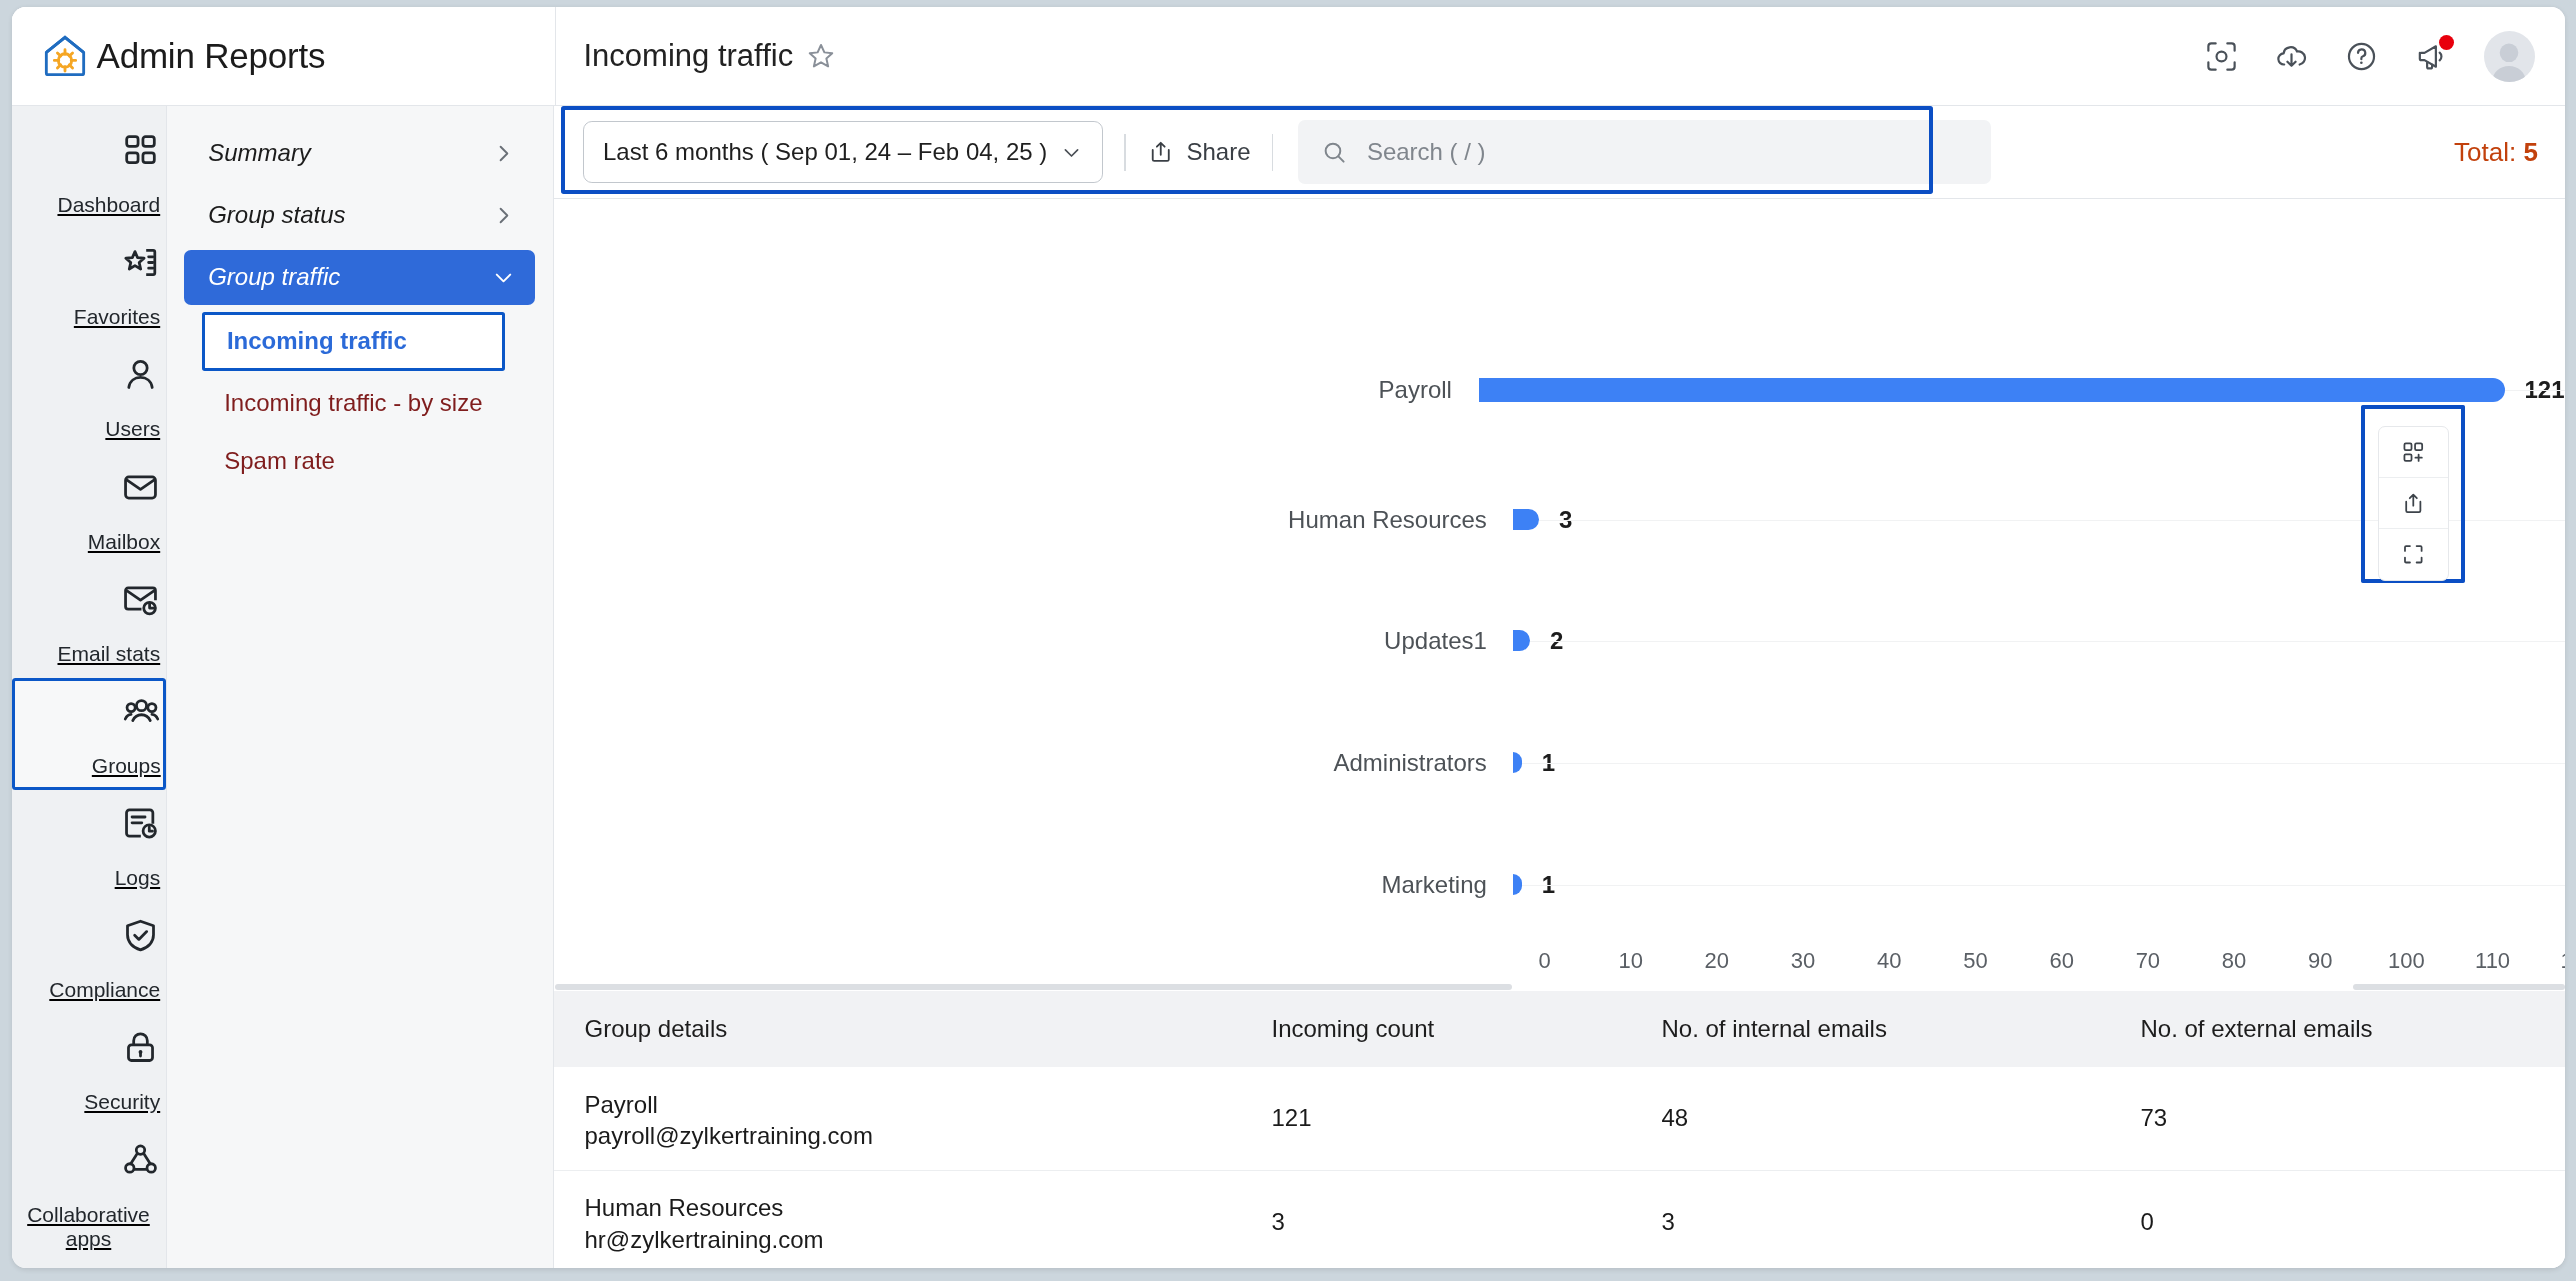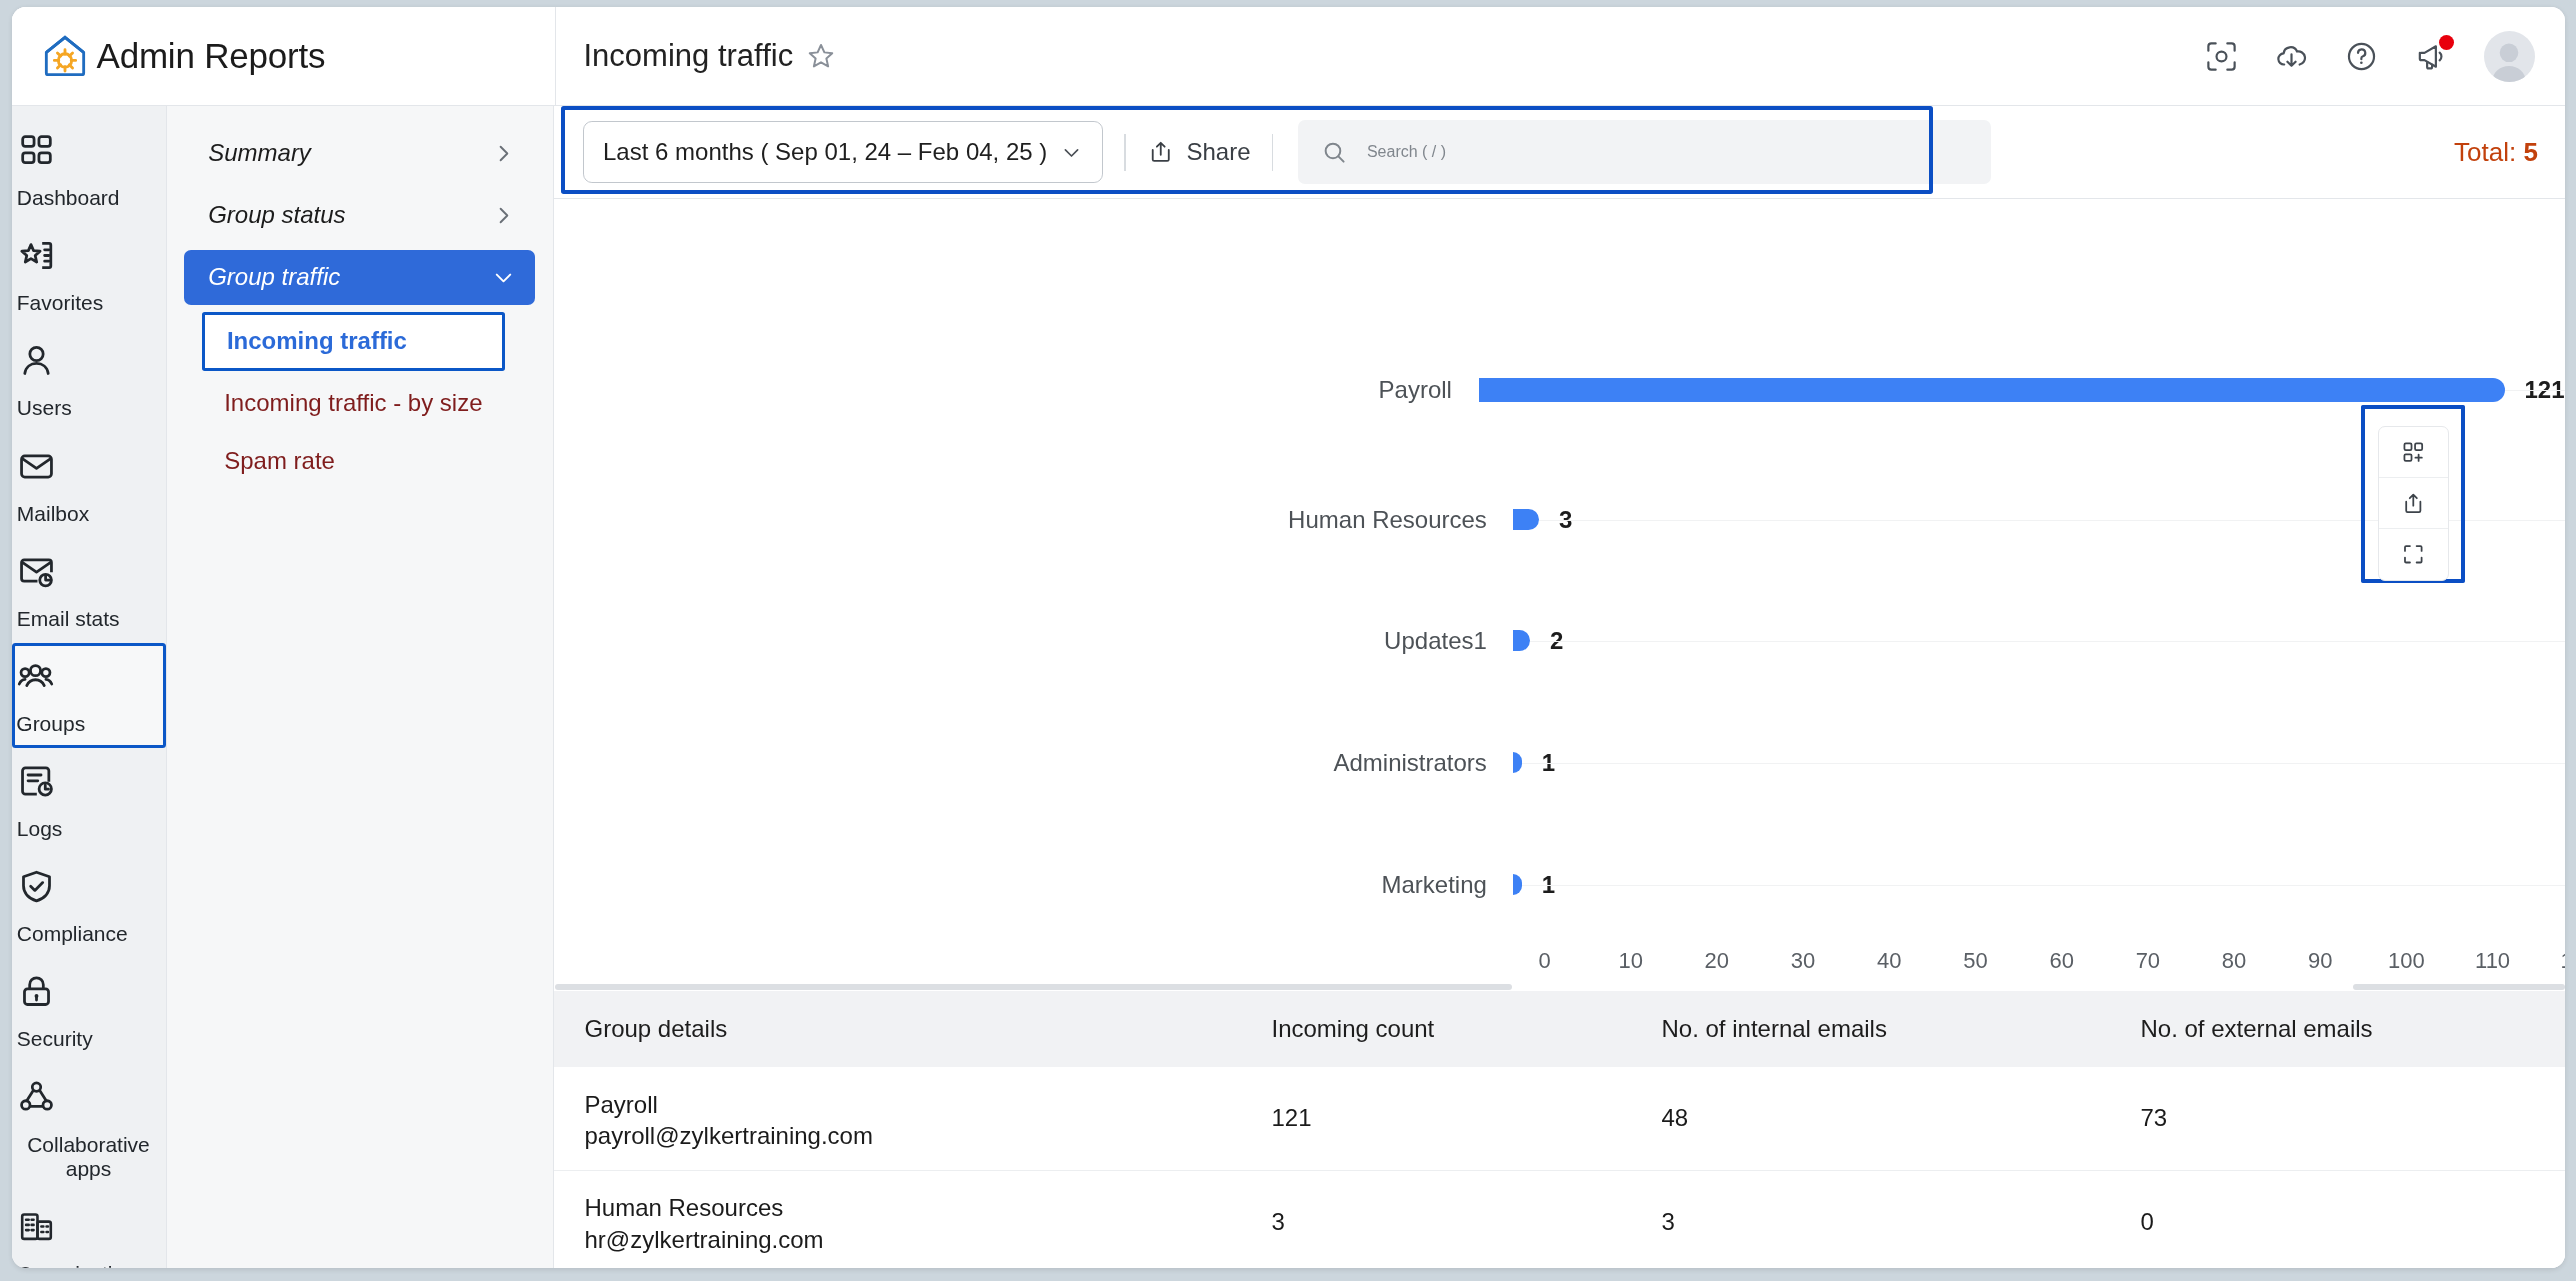--- a/index.html
+++ b/index.html
@@ -88,23 +88,24 @@
   .rail {
     width: 155px; min-width: 155px;
     background: #eff1f3;
     padding-top: 10.6px;
     border-right: 0.9px solid #e3e6ea;
     overflow: hidden;
   }
   .rail-item {
     width: 100%;
     padding: 14px 5.3px 12.4px;
-    display: flex; flex-direction: column; align-items: flex-start;
-    gap: 16px;
+    display: flex; flex-direction: column; align-items: flex-end;
+    gap: 23px;
     cursor: pointer;
+    text-decoration: underline;
   }
   .rail-item .ri-icon { width: 39px; height: 39px; color: #22272c; }
   .rail-item .ri-label {
     font-size: 21px; color: #22272c; text-align: center; line-height: 1.14;
   }
   .rail-item.active {
     background: #f7f8f9;
     border: 3.5px solid #0b57c7;
     border-radius: 3.5px;
     padding: 10.6px 1.8px 8.9px;
@@ -195,21 +196,21 @@
     height: 64px;
     background: #f2f3f5;
     border-radius: 7px;
     display: flex; align-items: center;
     gap: 19.5px;
     padding: 0 23px;
     margin-left: 3.5px;
   }
   .searchbox input {
     border: none; outline: none; background: transparent;
-    font-size: 16px; color: #4a4f55; width: 100%;
+    font-size: 24px; color: #4a4f55; width: 100%;
     font-family: "Liberation Sans", sans-serif;
   }
   .searchbox input::placeholder { color: #80868d; }
   .total {
     margin-left: auto;
     font-size: 26px; color: #c2410c;
     white-space: nowrap;
   }
   .total b { font-weight: bold; }
 

